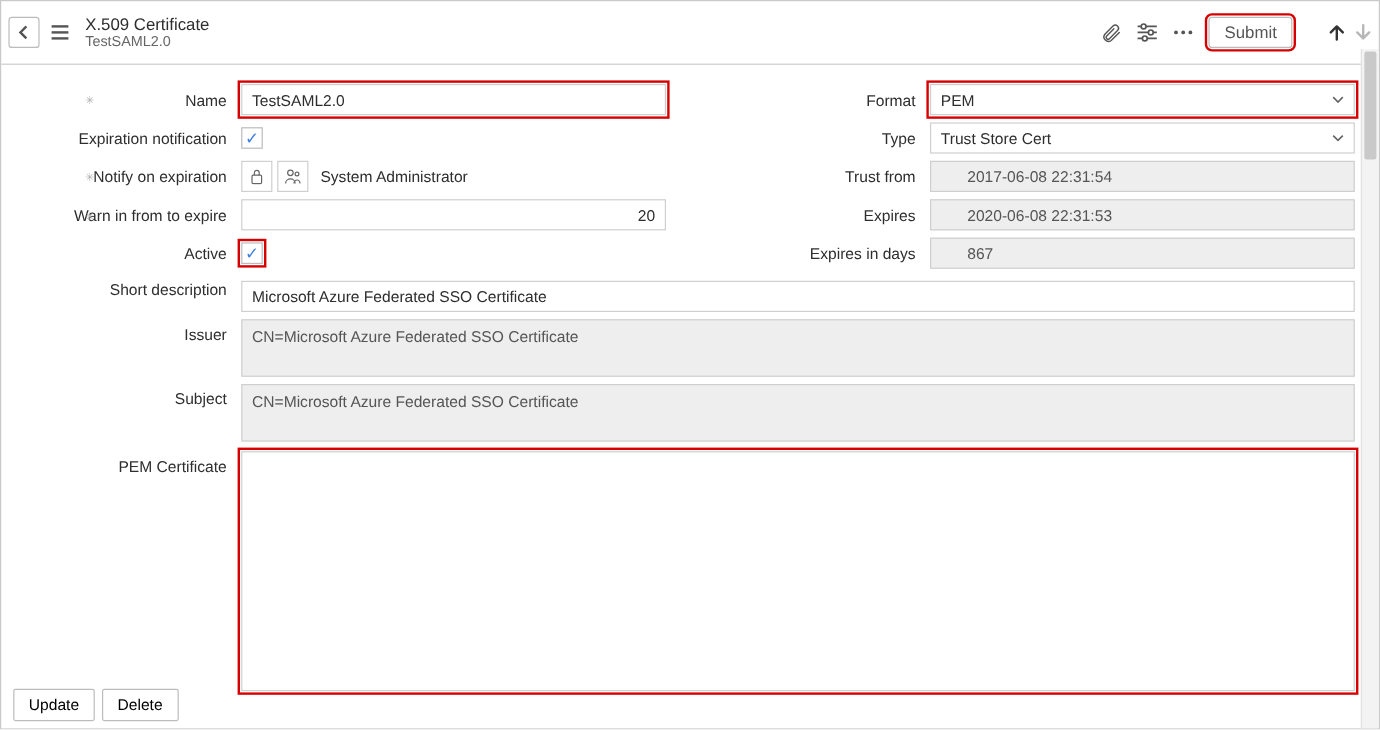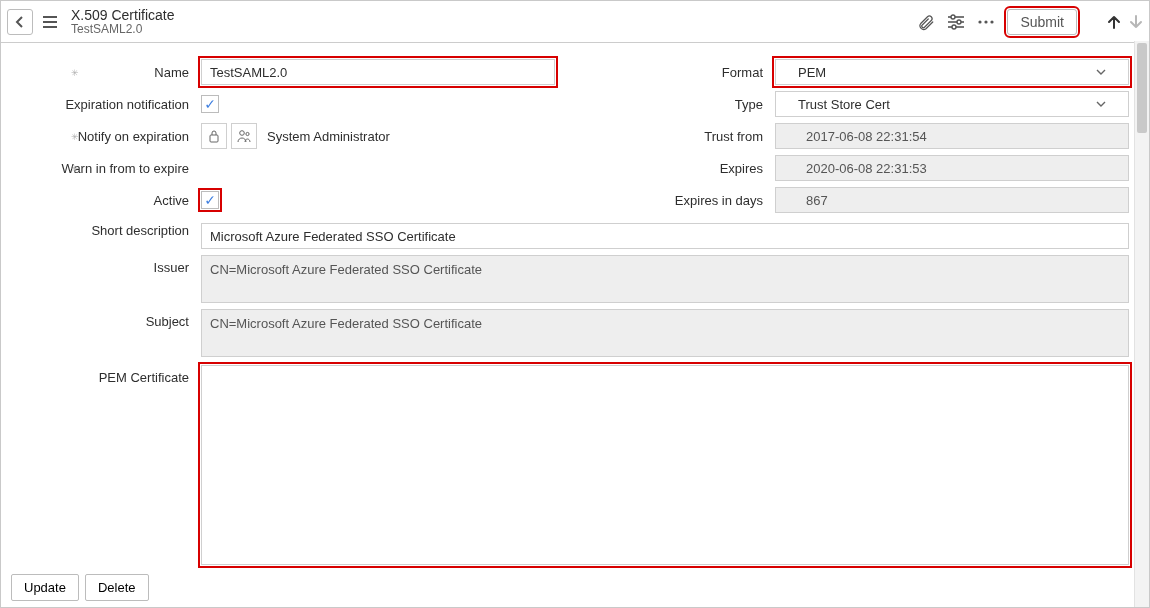--- a/index.html
+++ b/index.html
@@ -13,21 +13,21 @@
   .frame {
     width: 1150px;
     height: 608px;
     border: 1px solid #c9c9c9;
     position: relative;
     overflow: hidden;
     background: #fff;
   }
   
   .header {
-    height: 42px;
+    height: 53px;
     border-bottom: 1px solid #ccc;
     display: flex;
     align-items: center;
     padding: 0 6px;
     gap: 6px;
   }
   .btn-square {
     width: 26px; height: 26px;
     border: 1px solid #bcbcbc;
     border-radius: 3px;
@@ -99,21 +99,21 @@
     font-size:13px;
     background:#fff;
     color:#2e2e2e;
   }
   .input.ro { background:#eeeeee; color:#555;padding-left:30px;}
   .input.num { text-align:right; }
   .select {
     flex:1;
     height:26px;
     border:1px solid #cfcfcf;
-    padding:0 22px;
+    padding:0 8px;
     font-size:13px;
     background:#fff;
     color:#2e2e2e;
     display:flex;
     align-items:center;
     justify-content:space-between;
     cursor:pointer;
   }
   .textarea-ro {
     flex:1;
@@ -269,20 +269,21 @@
                 <circle cx="5" cy="4" r="2.3" stroke="#666" fill="none"></circle>
                 <path d="M1 13c0-2.5 2-4 4-4s4 1.5 4 4" stroke="#666" fill="none"></path>
                 <circle cx="10.5" cy="5" r="1.6" stroke="#666" fill="none"></circle>
                 <path d="M8 13c0-1.8 1.3-3 2.5-3s2.5 1.2 2.5 3" stroke="#666" fill="none"></path>
               </svg>
           </div>
           <span style="margin-left:6px;">System Administrator</span>
         </div>
         <div class="row">
           <div class="label req">Warn in from to expire</div>
+          <input class="input num" value="20" style="">
         </div>
         <div class="row">
           <div class="label">Active</div>
           <div class="checkbox hl-red">✓</div>
         </div>
       </div>
 
       <div class="col">
         <div class="row">
           <div class="label">Format</div>

